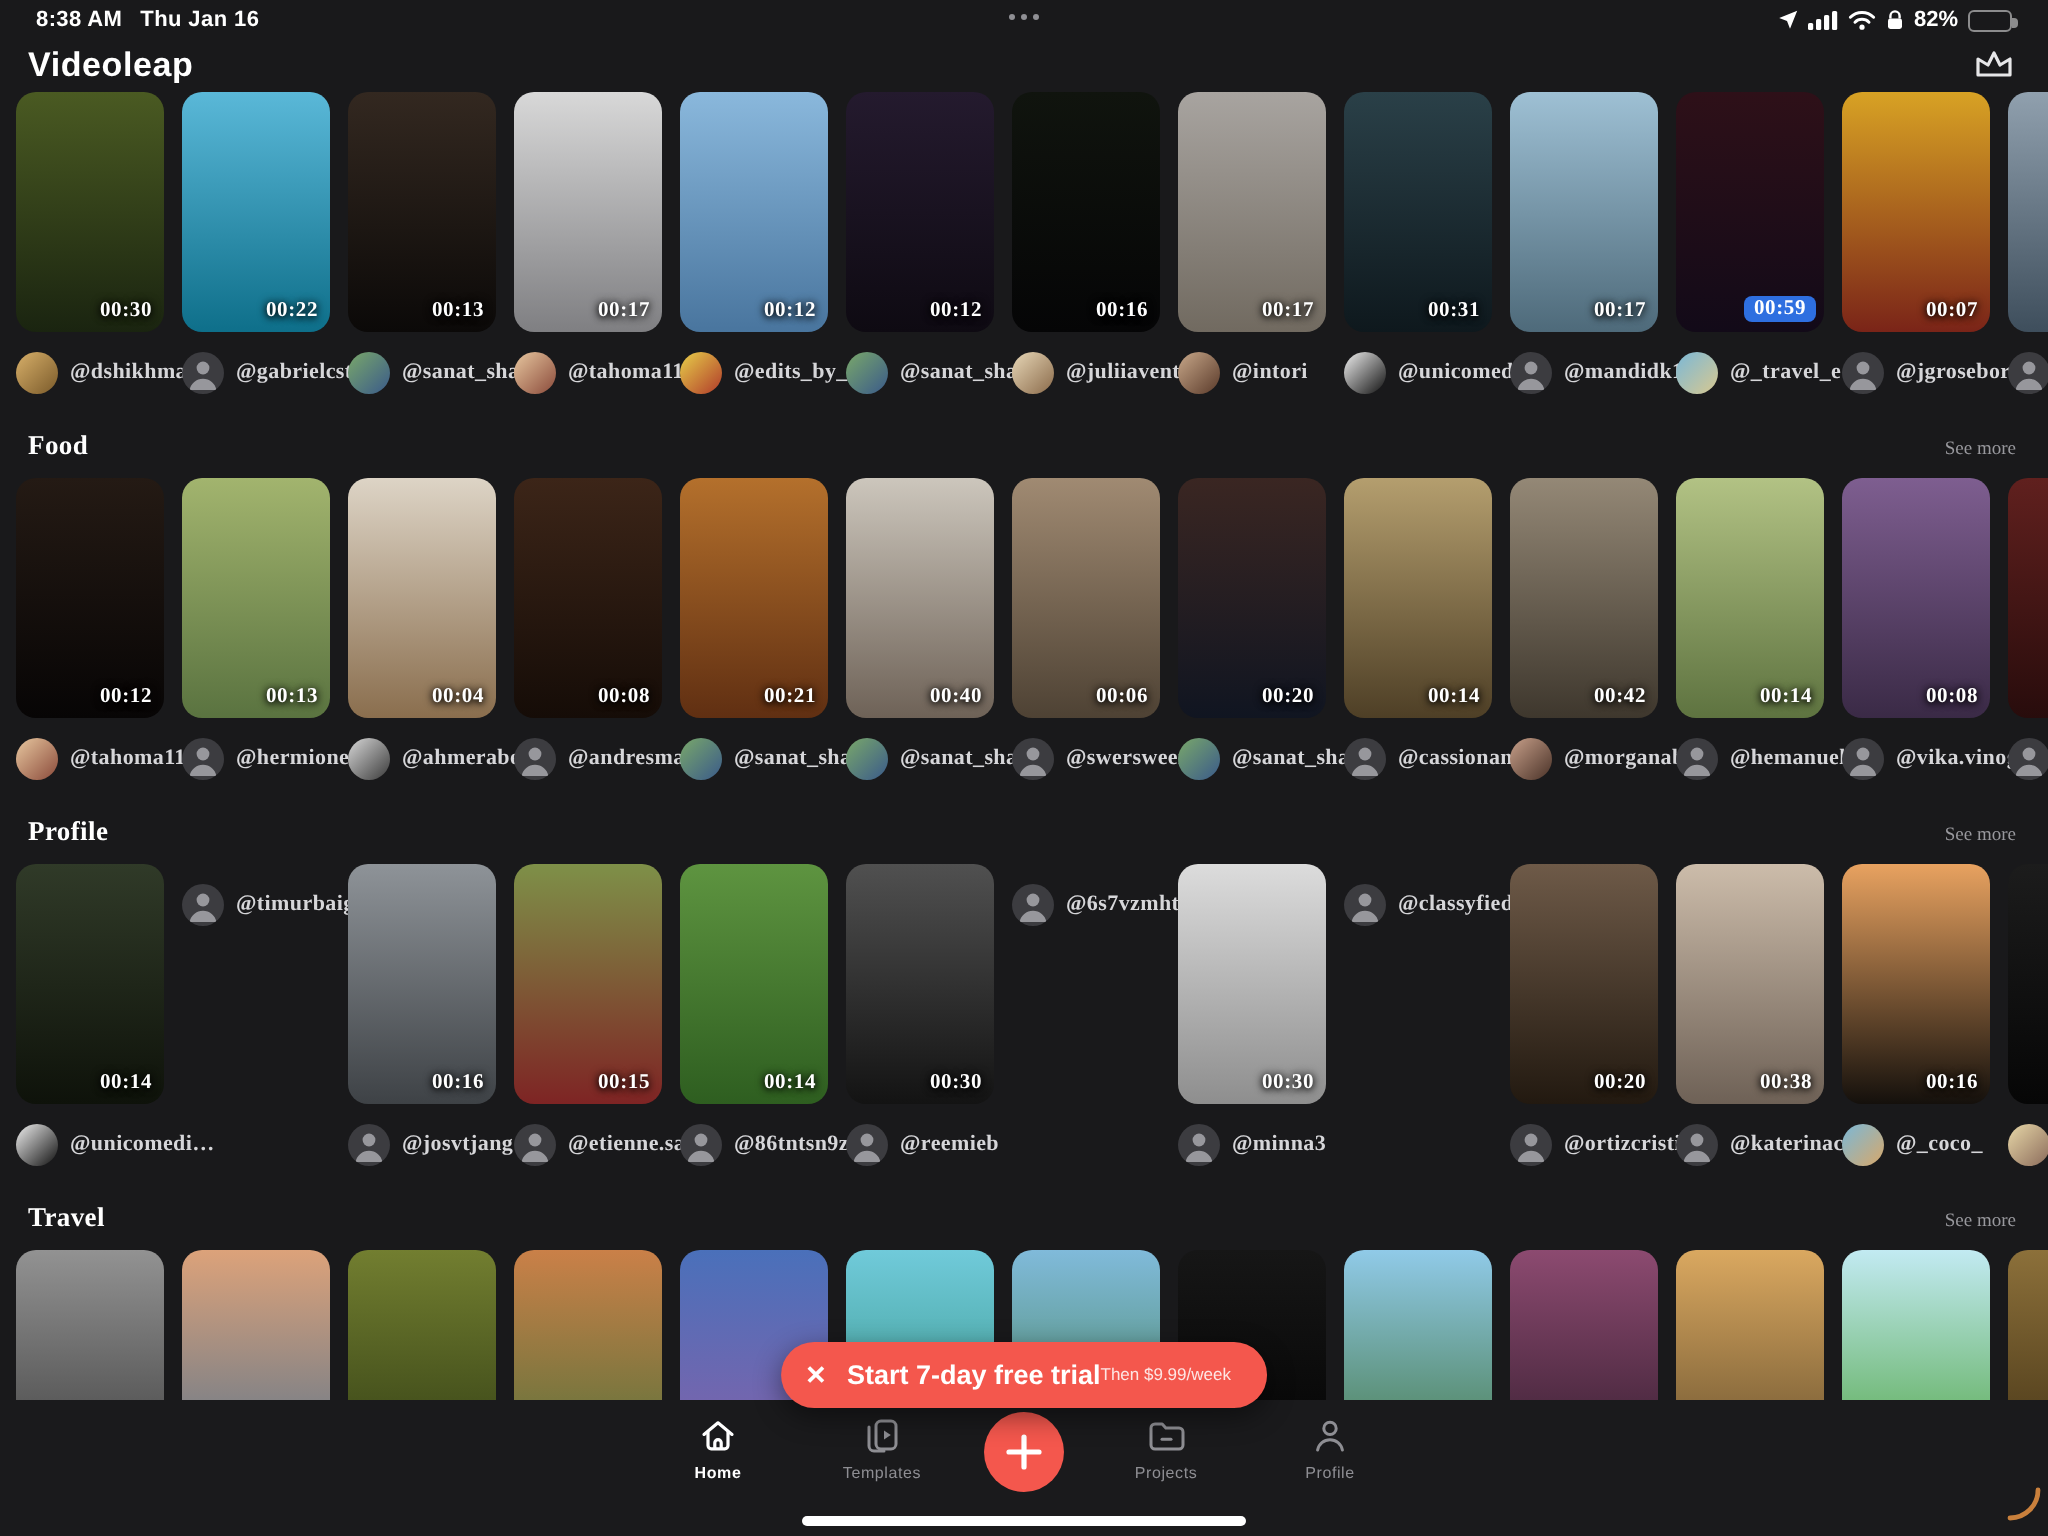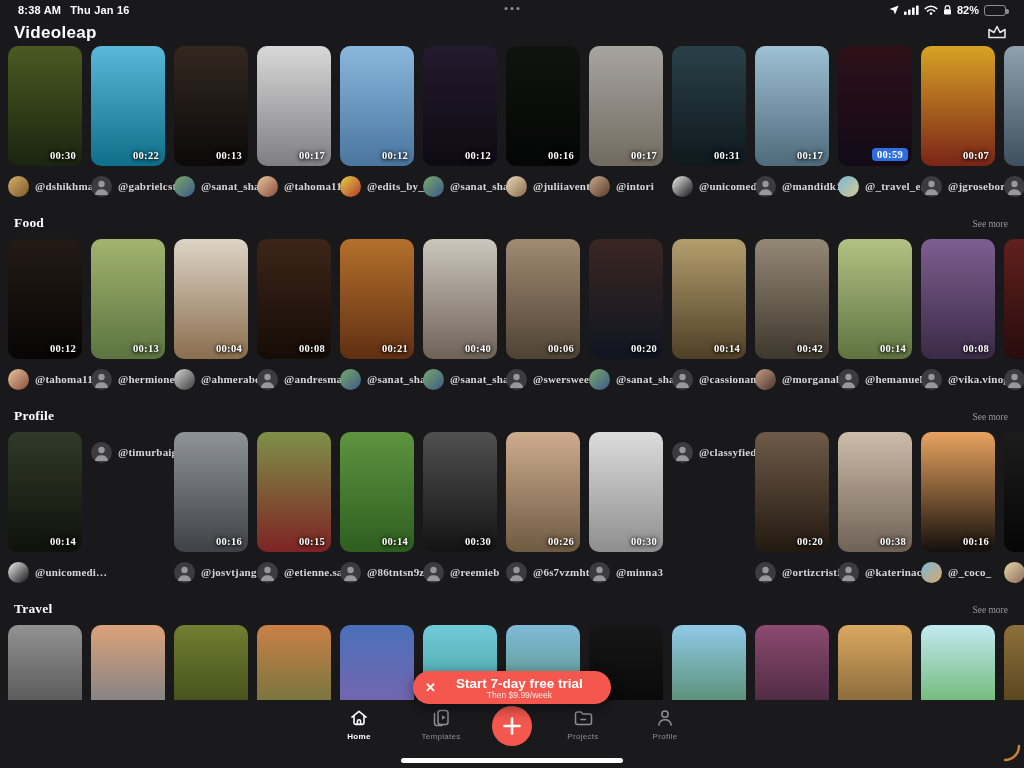--- a/index.html
+++ b/index.html
@@ -46,21 +46,21 @@
     background:#3c3c40; overflow:hidden; }
   .avatar svg { position:absolute; left:0; top:0; }
   .uname { font-size:11px; font-weight:bold; color:#d6d6d9; letter-spacing:.2px;
     white-space:nowrap; }
   
   .trial { position:absolute; left:50%; transform:translateX(-50%); bottom:64px;
     height:33px; min-width:198px; border-radius:17px; background:#f4574d;
     display:flex; align-items:center; padding:0 18px 0 12px; gap:10px; z-index:30;
     box-shadow:0 4px 14px rgba(0,0,0,.45); cursor:pointer; }
   .trial-close { font-size:13px; font-weight:bold; color:#fff; line-height:1; cursor:pointer; }
-  .trial-text { display:flex; flex-direction:column; align-items:center; flex:1; }
+  .trial-text { display:flex; flex-direction:row; align-items:center; flex:1; }
   .trial-title { font-size:13.5px; font-weight:bold; white-space:nowrap; line-height:15px; }
   .trial-sub { font-size:8.5px; color:rgba(255,255,255,.85); line-height:9px; }
   
   .tabbar { position:absolute; left:0; right:0; bottom:0; height:68px; background:#1a1a1c;
     display:flex; justify-content:center; align-items:flex-start; padding-top:7px;
     gap:20px; z-index:20; }
   .tab { width:62px; display:flex; flex-direction:column; align-items:center; gap:3px;
     cursor:pointer; }
   .tab .label { font-size:8px; color:#8e8e93; letter-spacing:.3px; }
   .tab.active .label { color:#fff; font-weight:bold; }
@@ -571,23 +571,20 @@
         <svg width="21" height="21" viewBox="0 0 21 21">
           <circle cx="10.5" cy="8" r="3.2" fill="#97979c"></circle>
           <path d="M3.8 19 a6.8 6.8 0 0 1 13.4 0 Z" fill="#97979c"></path>
         </svg>
       </span>
       <span class="uname">@reemieb</span>
     </div>
   </div>
 
   <div class="item">
-    <div class="thumb" style="background-image: linear-gradient(rgb(206, 172, 142), rgb(110, 90, 66));">
-      <span class="dur">00:26</span>
-    </div>
     <div class="meta">
       <span class="avatar">
         <svg width="21" height="21" viewBox="0 0 21 21">
           <circle cx="10.5" cy="8" r="3.2" fill="#97979c"></circle>
           <path d="M3.8 19 a6.8 6.8 0 0 1 13.4 0 Z" fill="#97979c"></path>
         </svg>
       </span>
       <span class="uname">@6s7vzmht…</span>
     </div>
   </div>

